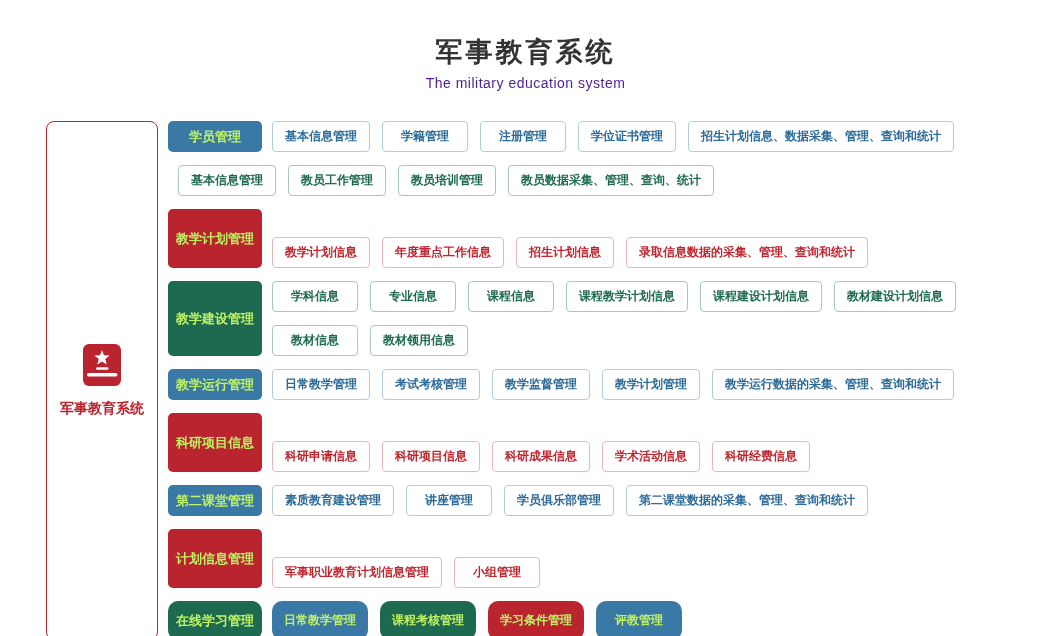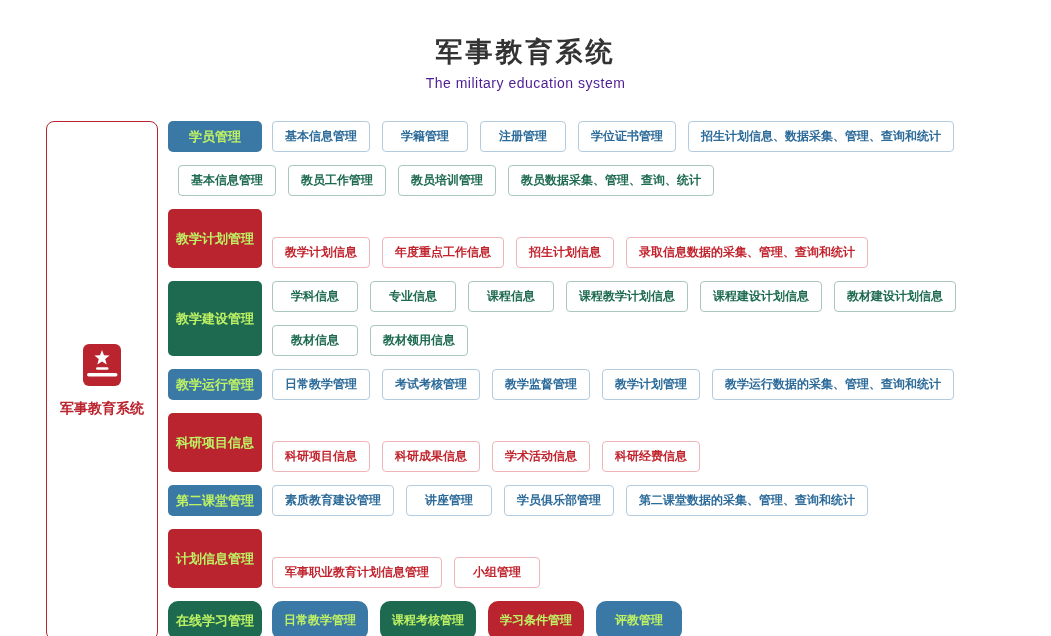--- a/index.html
+++ b/index.html
@@ -124,20 +124,21 @@
             <div class="btn outline blue">教学监督管理</div>
             <div class="btn outline blue">教学计划管理</div>
             <div class="btn outline blue">教学运行数据的采集、管理、查询和统计</div>
           </div>
         </div>
       </div>
       <div class="group-row">
         <div class="btn category solid red">科研项目信息</div>
         <div class="items-col">
           <div class="items-row">
+            <div class="btn outline red">科研申请信息</div>
             <div class="btn outline red">科研项目信息</div>
             <div class="btn outline red">科研成果信息</div>
             <div class="btn outline red">学术活动信息</div>
             <div class="btn outline red">科研经费信息</div>
           </div>
         </div>
       </div>
       <div class="group-row">
         <div class="btn category solid blue">第二课堂管理</div>
         <div class="items-col">

